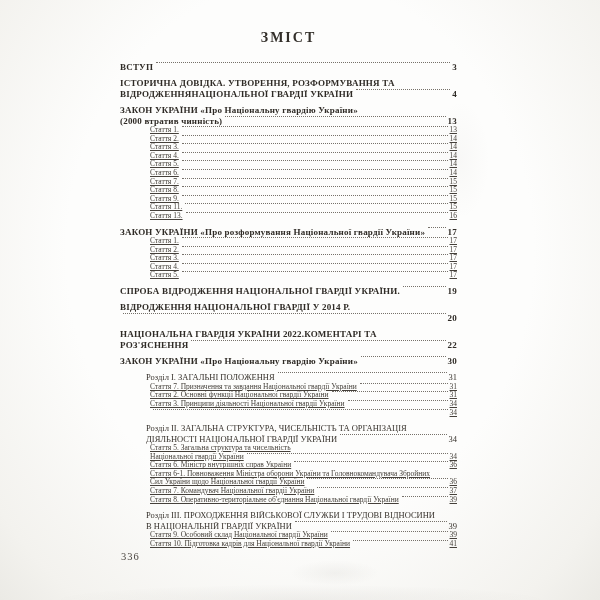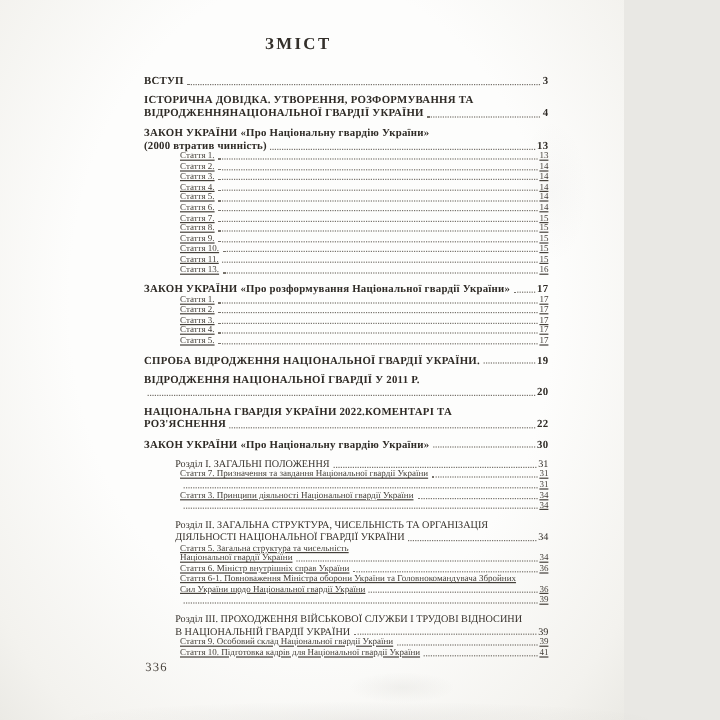--- a/index.html
+++ b/index.html
@@ -3,39 +3,39 @@
 <meta charset="utf-8">
 <style>
   html, body {
     margin: 0; padding: 0;
     width: 600px; height: 600px;
     overflow: hidden;
     background: #e9e8e4;
   }
   .sheet {
     position: relative;
-    width: 520px; height: 600px;
+    width: 600px; height: 600px;
     background: radial-gradient(ellipse at 50% 42%, #fdfdfc 55%, #f3f2ee 88%, #ebeae5 100%);
     font-family: "Liberation Serif", "DejaVu Serif", serif;
     color: #38332e;
     box-sizing: border-box;
     padding: 30px 143px 12px 120px;
   }
   .toc-title {
     margin: 0 0 16px 0;
     text-align: center;
     font-size: 14px;
     font-weight: 700;
     letter-spacing: 2px;
     color: #332f2a;
   }
   .toc { width: 337px; }
   .row {
     display: flex;
-    align-items: flex-end;
+    align-items: flex-start;
     flex-wrap: nowrap;
     line-height: 10.4px;
   }
   .row .label { white-space: nowrap; }
   .row .dots {
     flex: 1 1 auto;
     min-width: 6px;
     border-bottom: 1px dotted #76716a;
     margin: 0 2px 1.5px 3px;
   }
@@ -161,30 +161,25 @@
     <span class="label">Стаття 8.</span>
     <span class="dots"></span>
     <span class="pg">15</span>
   </div>
       <div class="row article first-of-entry">
     <span class="label">Стаття 9.</span>
     <span class="dots"></span>
     <span class="pg">15</span>
   </div>
       <div class="row article first-of-entry">
-    <span class="label">Стаття 10.</span>
+    <span class="label">Стаття 11.</span>
     <span class="dots"></span>
     <span class="pg">15</span>
   </div>
       <div class="row article first-of-entry">
-    <span class="label">Стаття 11.</span>
-    <span class="dots"></span>
-    <span class="pg">15</span>
-  </div>
-      <div class="row article first-of-entry">
     <span class="label">Стаття 13.</span>
     <span class="dots"></span>
     <span class="pg">16</span>
   </div>
       <div class="row h1 first-of-entry">
     <span class="label">ЗАКОН УКРАЇНИ «Про розформування Національної гвардії України»</span>
     <span class="dots"></span>
     <span class="pg">17</span>
   </div>
       <div class="row article first-of-entry">
@@ -211,21 +206,21 @@
     <span class="label">Стаття 5.</span>
     <span class="dots"></span>
     <span class="pg">17</span>
   </div>
       <div class="row h1 first-of-entry">
     <span class="label">СПРОБА ВІДРОДЖЕННЯ НАЦІОНАЛЬНОЇ ГВАРДІЇ УКРАЇНИ.</span>
     <span class="dots"></span>
     <span class="pg">19</span>
   </div>
       <div class="row h1 first-of-entry">
-    <span class="label">ВІДРОДЖЕННЯ НАЦІОНАЛЬНОЇ ГВАРДІЇ У 2011 Р.</span>
+    <span class="label">ВІДРОДЖЕННЯ НАЦІОНАЛЬНОЇ ГВАРДІЇ У 2014 Р.</span>
     <span class="dots hidden"></span>
 
   </div>
       <div class="row h1">
     <span class="dots"></span>
     <span class="pg">20</span>
   </div>
       <div class="row h1 first-of-entry">
     <span class="label">НАЦІОНАЛЬНА ГВАРДІЯ УКРАЇНИ 2022.КОМЕНТАРІ ТА</span>
     <span class="dots hidden"></span>
@@ -245,20 +240,21 @@
     <span class="label">Розділ I. ЗАГАЛЬНІ ПОЛОЖЕННЯ</span>
     <span class="dots"></span>
     <span class="pg">31</span>
   </div>
       <div class="row article first-of-entry">
     <span class="label">Стаття 7. Призначення та завдання Національної гвардії України</span>
     <span class="dots"></span>
     <span class="pg">31</span>
   </div>
       <div class="row article first-of-entry">
+    <span class="label">Стаття 2. Основні функції Національної гвардії України</span>
     <span class="dots"></span>
     <span class="pg">31</span>
   </div>
       <div class="row article first-of-entry">
     <span class="label">Стаття 3. Принципи діяльності Національної гвардії України</span>
     <span class="dots"></span>
     <span class="pg">34</span>
   </div>
       <div class="row article first-of-entry">
     <span class="dots"></span>
@@ -293,20 +289,26 @@
     <span class="label">Стаття 6-1. Повноваження Міністра оборони України та Головнокомандувача Збройних</span>
     <span class="dots hidden"></span>
 
   </div>
       <div class="row article">
     <span class="label">Сил України щодо Національної гвардії України</span>
     <span class="dots"></span>
     <span class="pg">36</span>
   </div>
       <div class="row article first-of-entry">
+    <span class="label">Стаття 7. Командувач Національної гвардії України</span>
+    <span class="dots"></span>
+    <span class="pg">37</span>
+  </div>
+      <div class="row article first-of-entry">
+    <span class="label">Стаття 8. Оперативно-територіальне об'єднання Національної гвардії України</span>
     <span class="dots"></span>
     <span class="pg">39</span>
   </div>
       <div class="row section first-of-entry">
     <span class="label">Розділ III. ПРОХОДЖЕННЯ ВІЙСЬКОВОЇ СЛУЖБИ І ТРУДОВІ ВІДНОСИНИ</span>
     <span class="dots hidden"></span>
 
   </div>
       <div class="row section">
     <span class="label">В НАЦІОНАЛЬНІЙ ГВАРДІЇ УКРАЇНИ</span>

